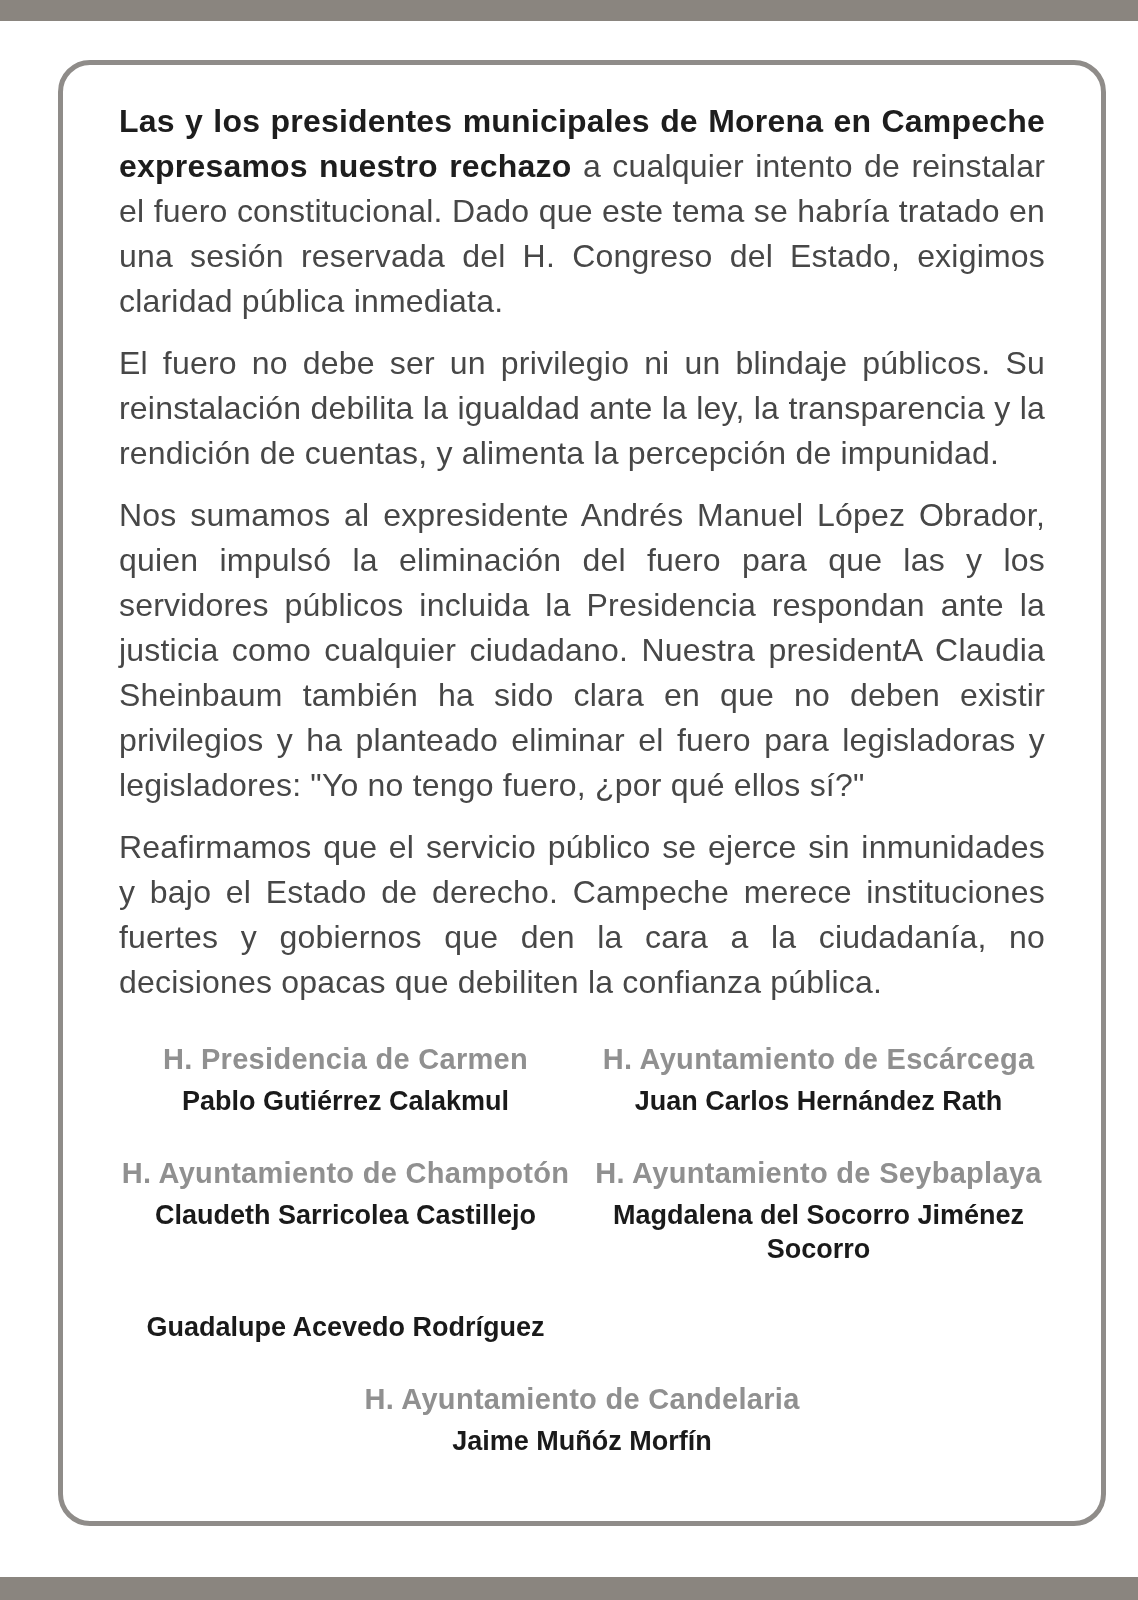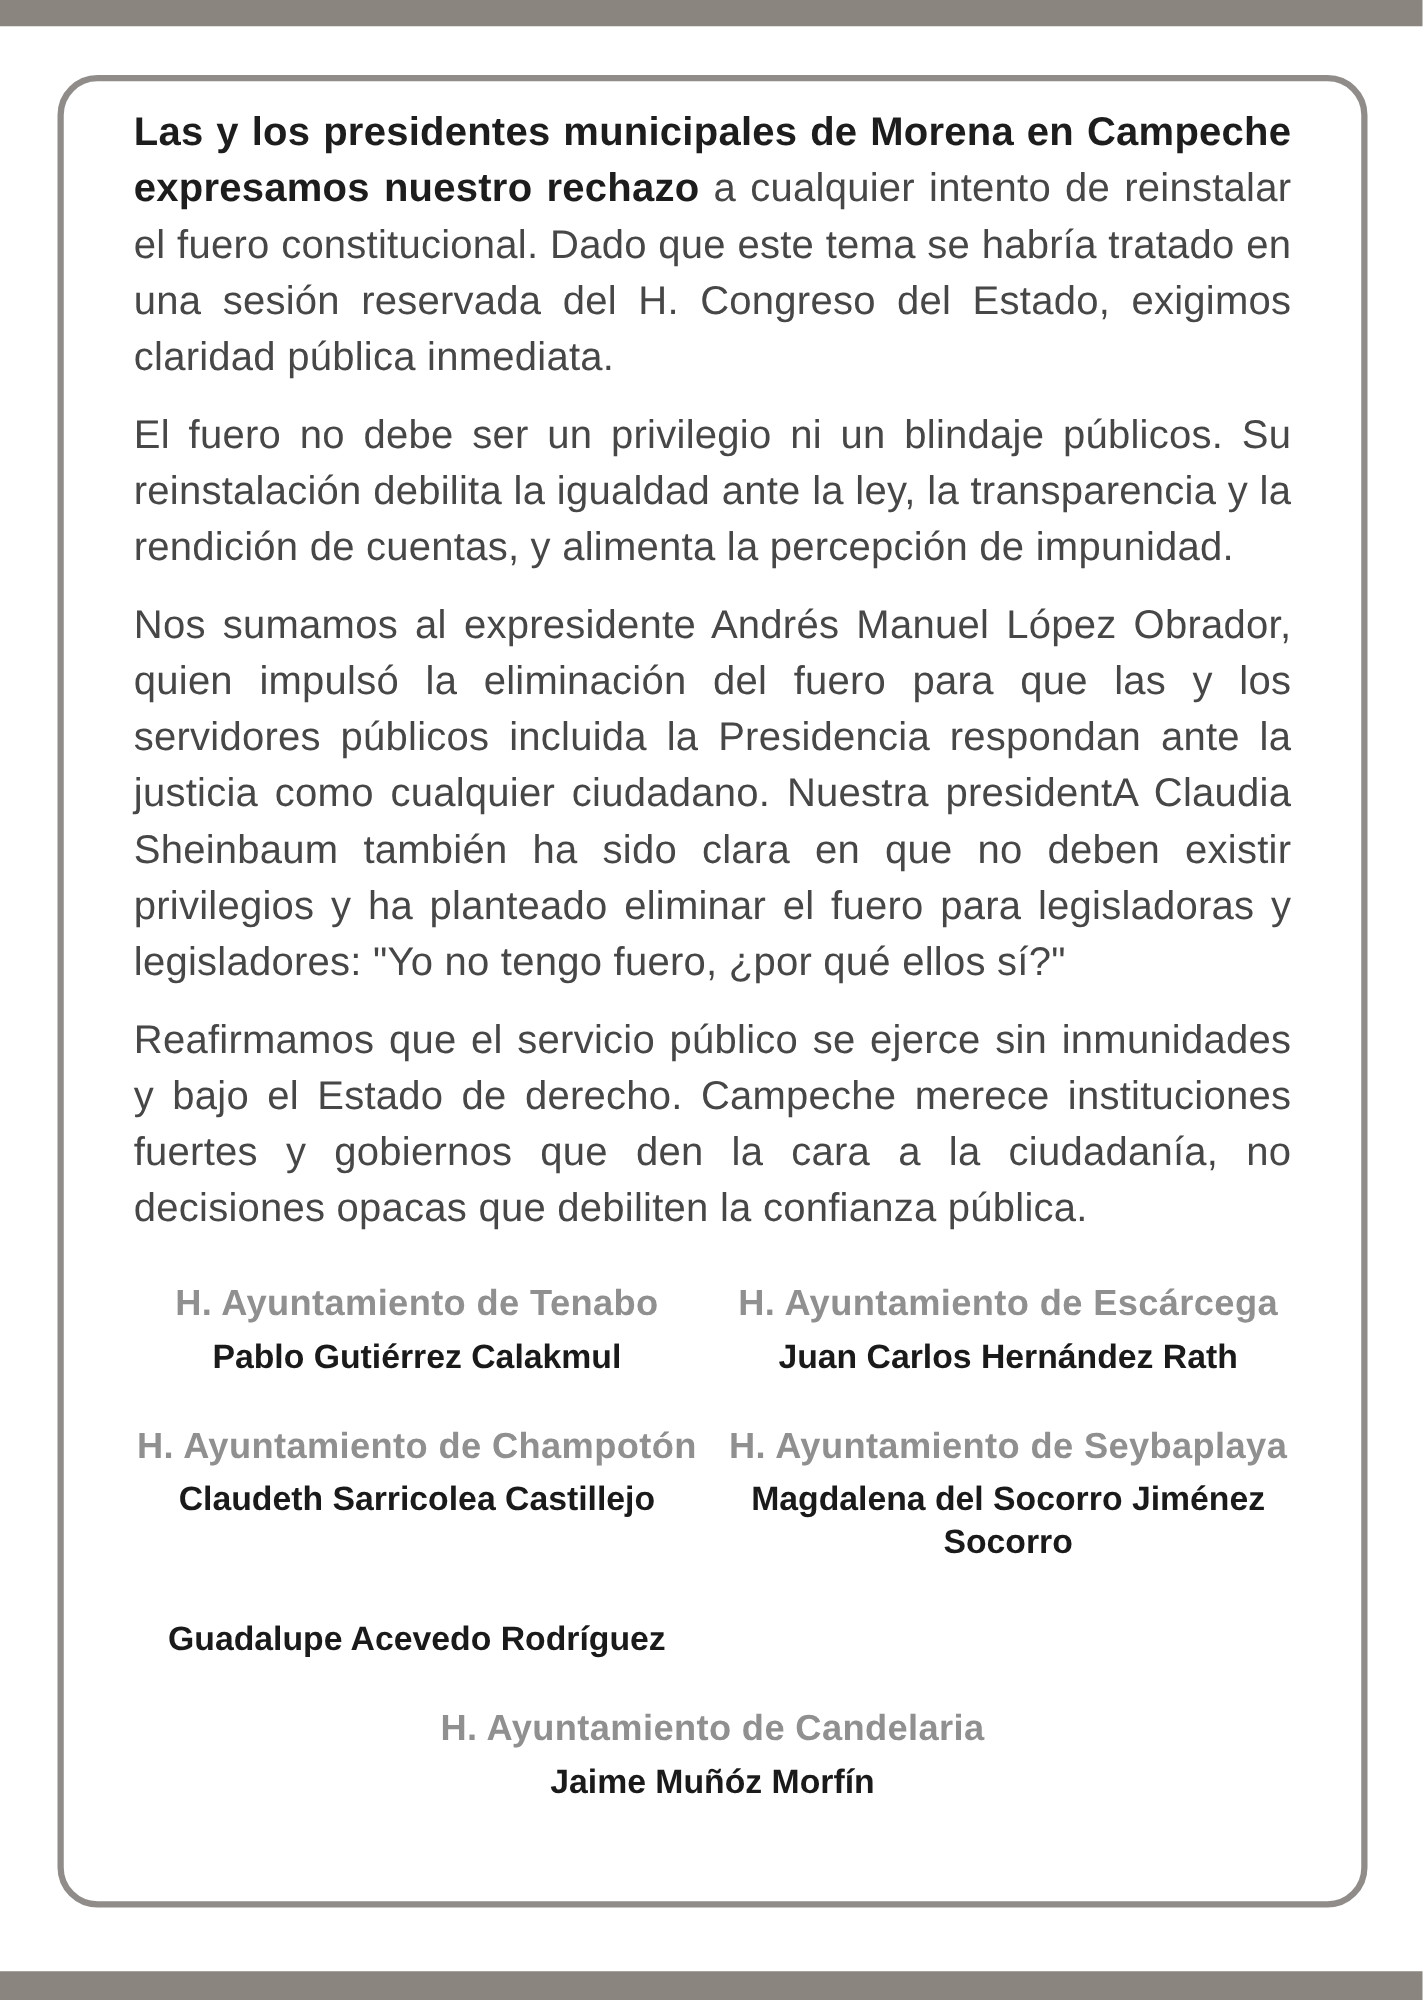--- a/index.html
+++ b/index.html
@@ -14,23 +14,23 @@
   html,body{margin:0;padding:0;}
   body{
     width:1138px;height:1600px;position:relative;background:#ffffff;
     font-family:"Liberation Sans", sans-serif;
     overflow:hidden;
   }
   .frame-bar{position:absolute;left:0;width:1138px;background:var(--bar);}
   .frame-bar.top{top:0;height:21px;}
   .frame-bar.bottom{bottom:0;height:23px;}
   .card{
-    position:absolute;left:46px;top:60px;width:1048px;height:1466px;
+    position:absolute;left:58px;top:60px;width:1048px;height:1466px;
     border:5px solid var(--border);border-radius:32px;background:#ffffff;
-    padding:18px 56px 0 56px;
+    padding:34px 56px 0 56px;
   }
   .para{
     margin:0 0 17px 0;
     font-size:32px;line-height:45px;
     color:var(--body);
     text-align:justify;
     letter-spacing:0.2px;
   }
   .para .lead-bold{
     font-weight:bold;color:var(--bold);
@@ -68,21 +68,21 @@
 
   <p class="para">El fuero no debe ser un privilegio ni un blindaje públicos. Su reinstalación debilita la igualdad ante la ley, la transparencia y la rendición de cuentas, y alimenta la percepción de impunidad.</p>
 
   <p class="para">Nos sumamos al expresidente Andrés Manuel López Obrador, quien impulsó la eliminación del fuero para que las y los servidores públicos incluida la Presidencia respondan ante la justicia como cualquier ciudadano. Nuestra presidentA Claudia Sheinbaum también ha sido clara en que no deben existir privilegios y ha planteado eliminar el fuero para legisladoras y legisladores: "Yo no tengo fuero, ¿por qué ellos sí?"</p>
 
   <p class="para">Reafirmamos que el servicio público se ejerce sin inmunidades y bajo el Estado de derecho. Campeche merece instituciones fuertes y gobiernos que den la cara a la ciudadanía, no decisiones opacas que debiliten la confianza pública.</p>
 
   <div class="signatures">
 
     <div class="sig">
-      <div class="muni">H. Ayuntamiento de Tenabo</div>
+      <div class="muni">H. Presidencia de Carmen</div>
       <div class="name">Pablo Gutiérrez Calakmul</div>
     </div>
 
 
     <div class="sig">
       <div class="muni">H. Ayuntamiento de Escárcega</div>
       <div class="name">Juan Carlos Hernández Rath</div>
     </div>
 
     <div class="sig">

